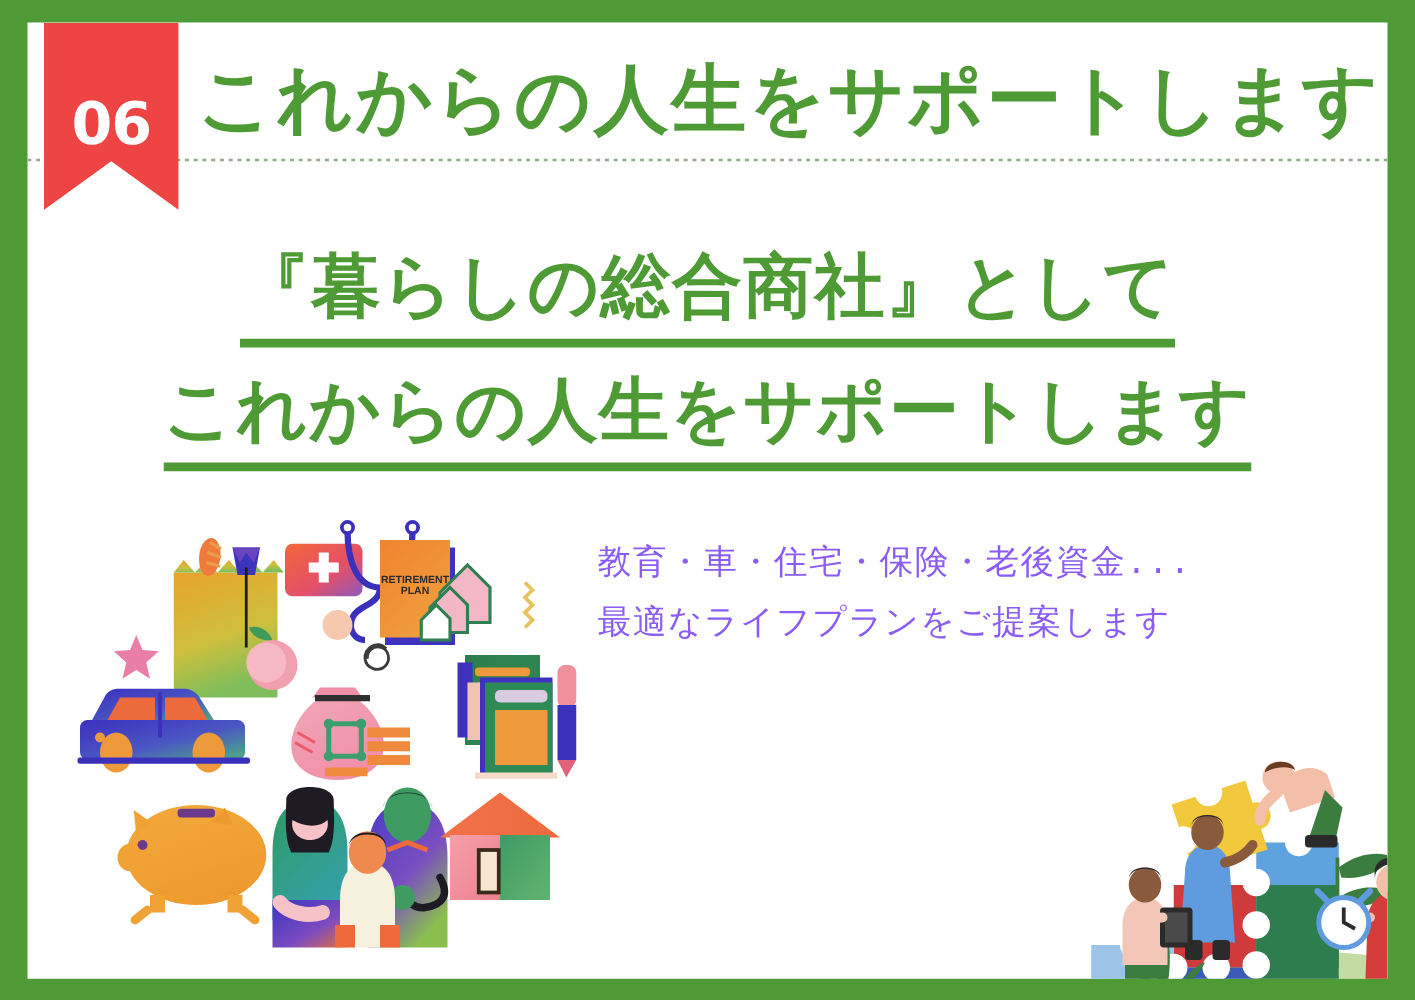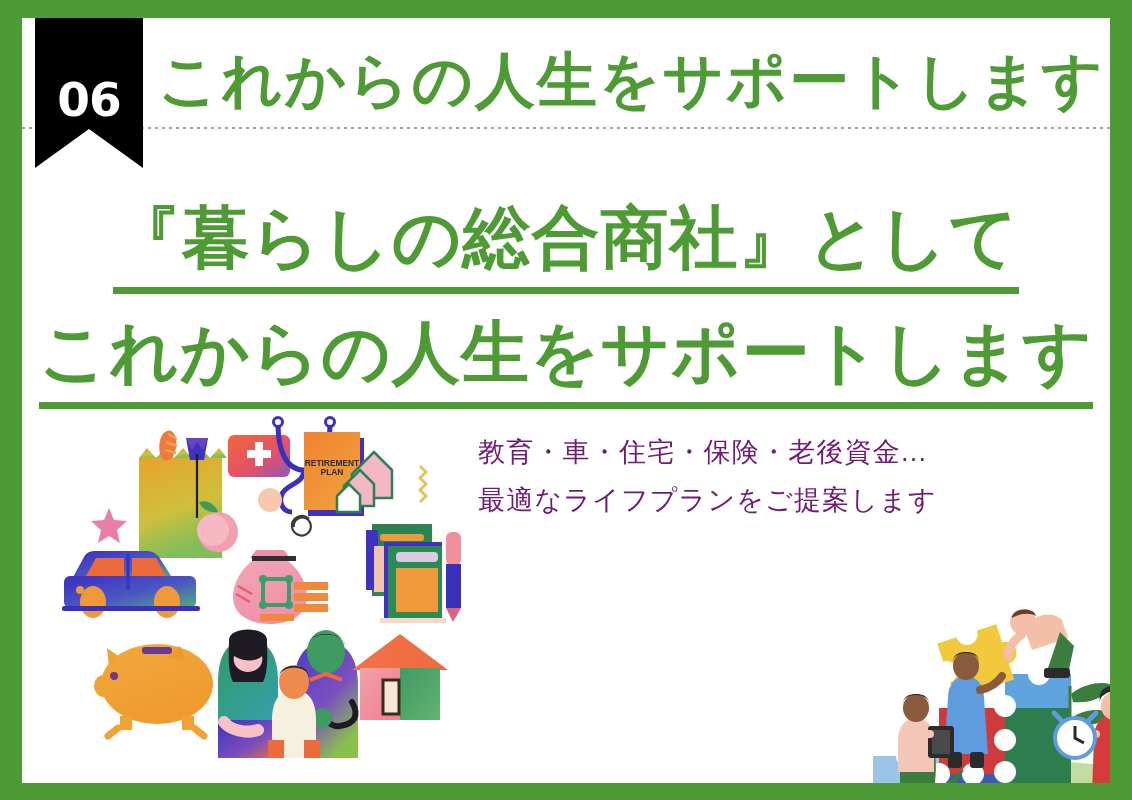--- a/index.html
+++ b/index.html
@@ -22,21 +22,21 @@
     width:1088px;height:765px;
     background:#ffffff;
     overflow:hidden;
   }
 
   
   .ribbon{
     position:absolute;
     left:13px;top:0px;
     width:108px;height:150px;
-    background:#000000;
+    background:#ef4444;
     -webkit-clip-path:polygon(0 0,100% 0,100% 100%,50% 74%,0 100%);
     clip-path:polygon(0 0,100% 0,100% 100%,50% 74%,0 100%);
     display:flex;align-items:flex-start;justify-content:center;
   }
   .ribbon-num{
     color:#ffffff;
     font-size:47px;
     font-weight:bold;
     letter-spacing:-1px;
     line-height:1;
@@ -69,42 +69,42 @@
   }
 
   
   .subhead{
     position:absolute;
     left:0;top:175px;
     width:1088px;
     text-align:center;
     color:#4E9B35;
     font-weight:bold;
-    font-size:68px;
+    font-size:56px;
     line-height:1.32;
     letter-spacing:1px;
     font-family:"DejaVu Sans","Liberation Sans",sans-serif;
   }
   .subhead .ul-line{
     display:inline-block;
     border-bottom:7px solid #4E9B35;
     padding-bottom:4px;
   }
   .subhead .row2{margin-top:14px;}
 
   
   .body-copy{
     position:absolute;
     left:456px;top:410px;
     width:600px;
-    color:#701a75;
+    color:#8b5cf6;
     font-size:27px;
     line-height:1.78;
     letter-spacing:1.2px;
-    font-family:Liberation Sans, sans-serif;
+    font-family:Liberation Mono, monospace;
   }
   .body-copy .ln{display:block;white-space:nowrap;}
   .body-copy .ln.indent{padding-left:14px;}
 
   
   .illus{position:absolute;left:0;top:16px;width:1088px;height:571px;pointer-events:none;}
   .illus svg{display:block;}
 </style>
 </head>
 <body>

